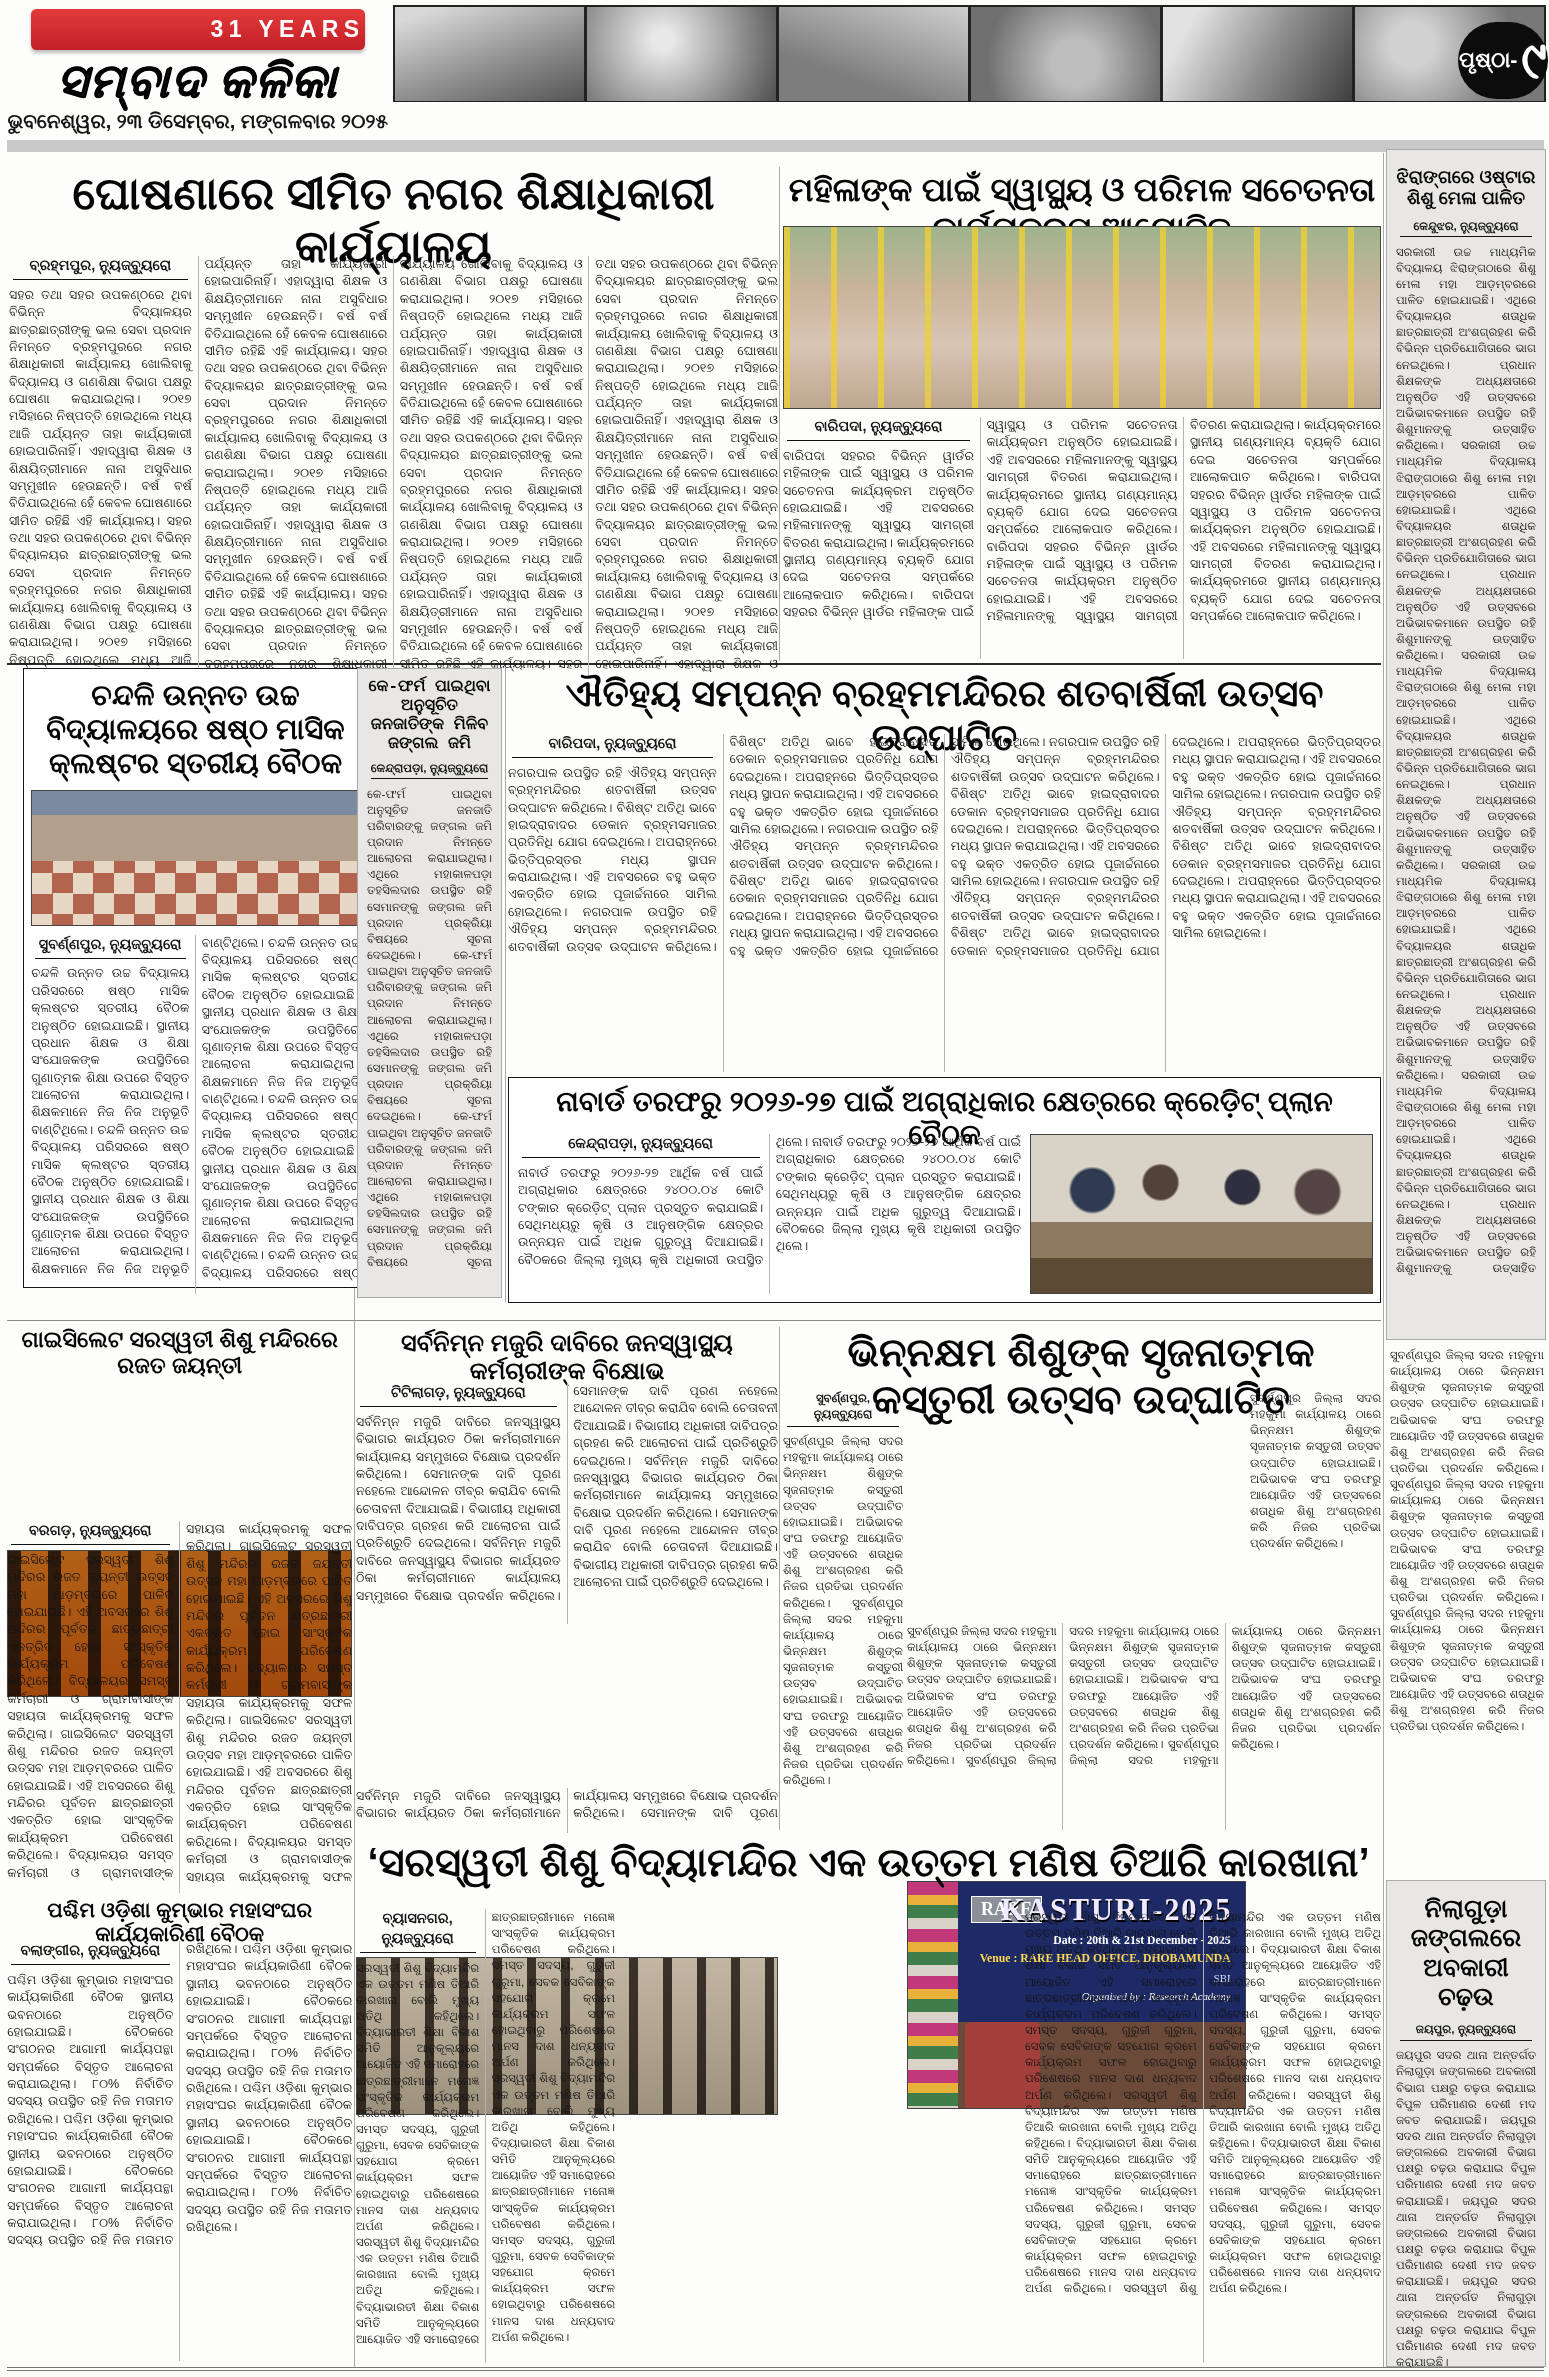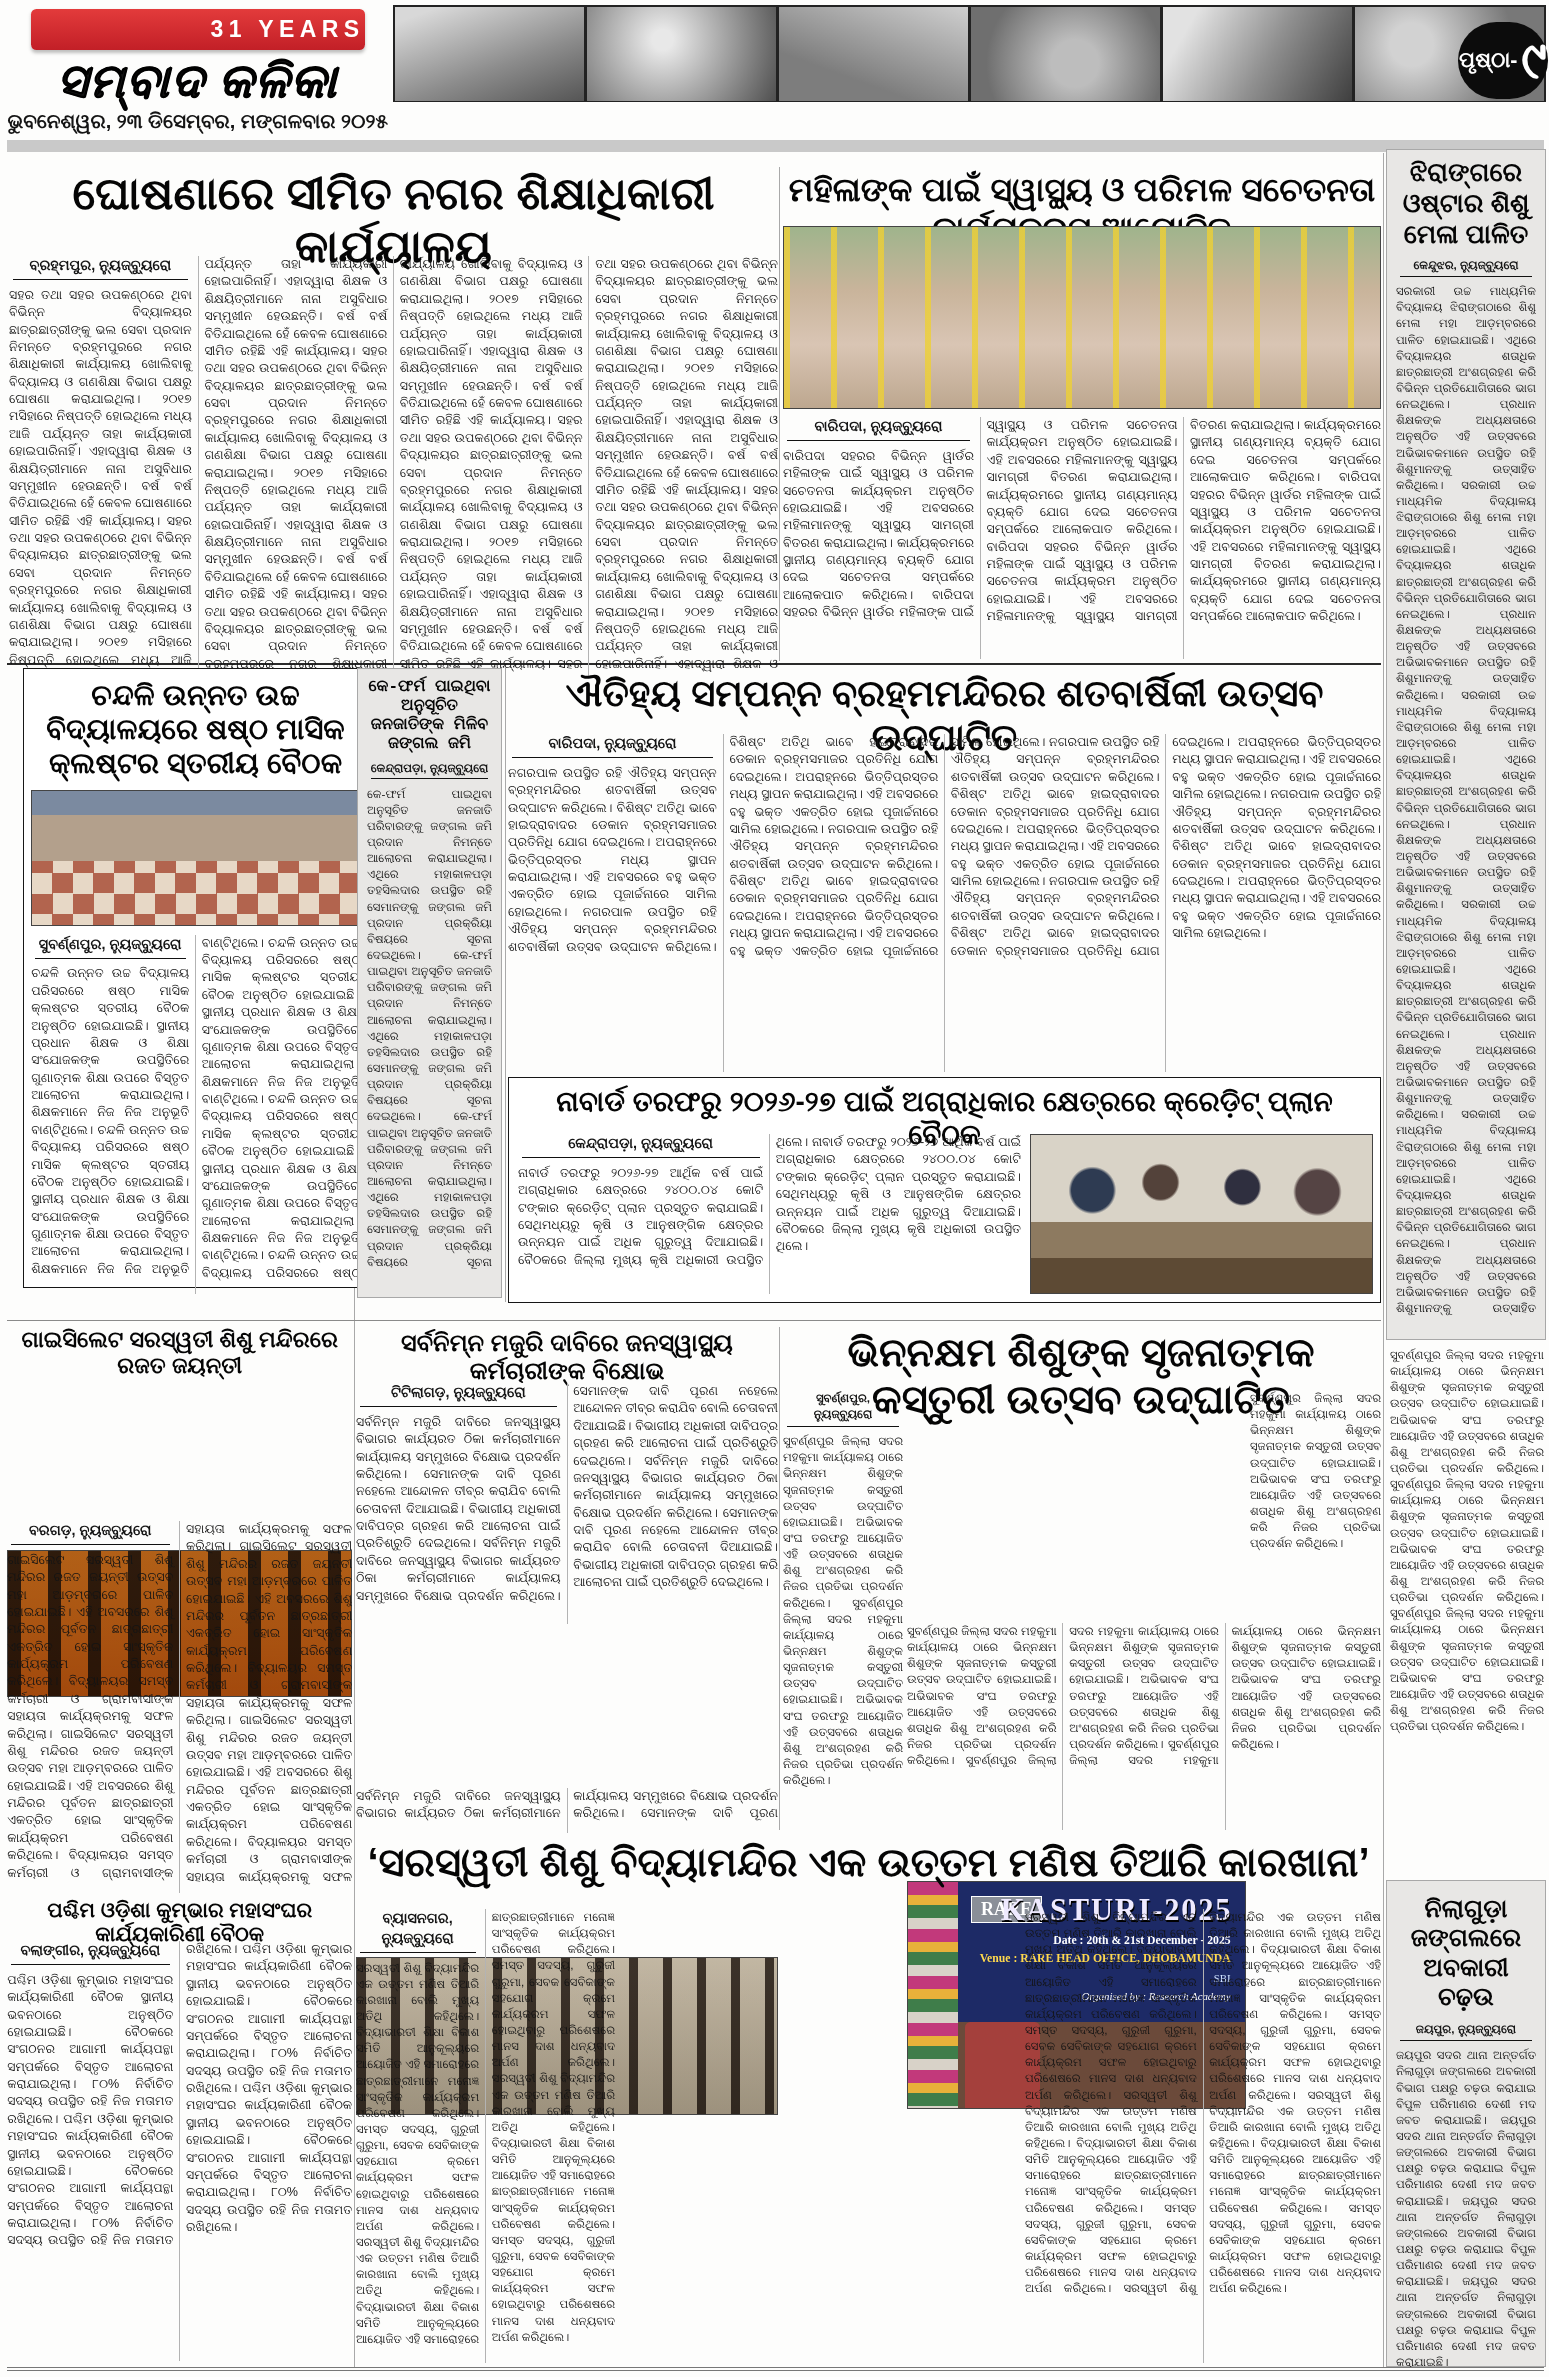--- a/index.html
+++ b/index.html
@@ -118,21 +118,21 @@
   </div>
 
   <div class="abs hl" style="left:783px;top:171px;width:598px;font-size:33px;">ମହିଳାଙ୍କ ପାଇଁ ସ୍ୱାସ୍ଥ୍ୟ ଓ ପରିମଳ ସଚେତନତା କାର୍ଯ୍ୟକ୍ରମ ଆୟୋଜିତ</div>
   <div class="abs photo ph-women" style="left:783px;top:226px;width:598px;height:183px;"></div>
   <div class="abs body c3" style="left:783px;top:417px;width:598px;height:242px;">
     <span class="dl">ବାରିପଦା, ନ୍ୟୁଜ୍‌ବ୍ୟୁରୋ</span>
     <span>ବାରିପଦା ସହରର ବିଭିନ୍ନ ୱାର୍ଡର ମହିଳାଙ୍କ ପାଇଁ ସ୍ୱାସ୍ଥ୍ୟ ଓ ପରିମଳ ସଚେତନତା କାର୍ଯ୍ୟକ୍ରମ ଅନୁଷ୍ଠିତ ହୋଇଯାଇଛି। ଏହି ଅବସରରେ ମହିଳାମାନଙ୍କୁ ସ୍ୱାସ୍ଥ୍ୟ ସାମଗ୍ରୀ ବିତରଣ କରାଯାଇଥିଲା। କାର୍ଯ୍ୟକ୍ରମରେ ସ୍ଥାନୀୟ ଗଣ୍ୟମାନ୍ୟ ବ୍ୟକ୍ତି ଯୋଗ ଦେଇ ସଚେତନତା ସମ୍ପର୍କରେ ଆଲୋକପାତ କରିଥିଲେ।  ବାରିପଦା ସହରର ବିଭିନ୍ନ ୱାର୍ଡର ମହିଳାଙ୍କ ପାଇଁ ସ୍ୱାସ୍ଥ୍ୟ ଓ ପରିମଳ ସଚେତନତା କାର୍ଯ୍ୟକ୍ରମ ଅନୁଷ୍ଠିତ ହୋଇଯାଇଛି। ଏହି ଅବସରରେ ମହିଳାମାନଙ୍କୁ ସ୍ୱାସ୍ଥ୍ୟ ସାମଗ୍ରୀ ବିତରଣ କରାଯାଇଥିଲା। କାର୍ଯ୍ୟକ୍ରମରେ ସ୍ଥାନୀୟ ଗଣ୍ୟମାନ୍ୟ ବ୍ୟକ୍ତି ଯୋଗ ଦେଇ ସଚେତନତା ସମ୍ପର୍କରେ ଆଲୋକପାତ କରିଥିଲେ।  ବାରିପଦା ସହରର ବିଭିନ୍ନ ୱାର୍ଡର ମହିଳାଙ୍କ ପାଇଁ ସ୍ୱାସ୍ଥ୍ୟ ଓ ପରିମଳ ସଚେତନତା କାର୍ଯ୍ୟକ୍ରମ ଅନୁଷ୍ଠିତ ହୋଇଯାଇଛି। ଏହି ଅବସରରେ ମହିଳାମାନଙ୍କୁ ସ୍ୱାସ୍ଥ୍ୟ ସାମଗ୍ରୀ ବିତରଣ କରାଯାଇଥିଲା। କାର୍ଯ୍ୟକ୍ରମରେ ସ୍ଥାନୀୟ ଗଣ୍ୟମାନ୍ୟ ବ୍ୟକ୍ତି ଯୋଗ ଦେଇ ସଚେତନତା ସମ୍ପର୍କରେ ଆଲୋକପାତ କରିଥିଲେ।  ବାରିପଦା ସହରର ବିଭିନ୍ନ ୱାର୍ଡର ମହିଳାଙ୍କ ପାଇଁ ସ୍ୱାସ୍ଥ୍ୟ ଓ ପରିମଳ ସଚେତନତା କାର୍ଯ୍ୟକ୍ରମ ଅନୁଷ୍ଠିତ ହୋଇଯାଇଛି। ଏହି ଅବସରରେ ମହିଳାମାନଙ୍କୁ ସ୍ୱାସ୍ଥ୍ୟ ସାମଗ୍ରୀ ବିତରଣ କରାଯାଇଥିଲା। କାର୍ଯ୍ୟକ୍ରମରେ ସ୍ଥାନୀୟ ଗଣ୍ୟମାନ୍ୟ ବ୍ୟକ୍ତି ଯୋଗ ଦେଇ ସଚେତନତା ସମ୍ପର୍କରେ ଆଲୋକପାତ କରିଥିଲେ। </span>
   </div>
 
   <div class="abs graybox small" style="left:1386px;top:149px;width:160px;height:1191px;">
-    <div class="hl" style="font-size:26px;margin:0 0 9px;">ଝିରାଙ୍ଗରେ ଓଷ୍ଟାର ଶିଶୁ ମେଳା ପାଳିତ</div>
+    <div class="hl" style="font-size:18px;margin:10px 0 9px;">ଝିରାଙ୍ଗରେ ଓଷ୍ଟାର ଶିଶୁ ମେଳା ପାଳିତ</div>
     <span class="dl">କେନ୍ଦୁଝର, ନ୍ୟୁଜ୍‌ବ୍ୟୁରୋ</span>
     <div class="body fs13" style="height:1033px;">
       <span>ସରକାରୀ ଉଚ୍ଚ ମାଧ୍ୟମିକ ବିଦ୍ୟାଳୟ ଝିରାଙ୍ଗଠାରେ ଶିଶୁ ମେଳା ମହା ଆଡ଼ମ୍ବରରେ ପାଳିତ ହୋଇଯାଇଛି। ଏଥିରେ ବିଦ୍ୟାଳୟର ଶତାଧିକ ଛାତ୍ରଛାତ୍ରୀ ଅଂଶଗ୍ରହଣ କରି ବିଭିନ୍ନ ପ୍ରତିଯୋଗିତାରେ ଭାଗ ନେଇଥିଲେ। ପ୍ରଧାନ ଶିକ୍ଷକଙ୍କ ଅଧ୍ୟକ୍ଷତାରେ ଅନୁଷ୍ଠିତ ଏହି ଉତ୍ସବରେ ଅଭିଭାବକମାନେ ଉପସ୍ଥିତ ରହି ଶିଶୁମାନଙ୍କୁ ଉତ୍ସାହିତ କରିଥିଲେ।  ସରକାରୀ ଉଚ୍ଚ ମାଧ୍ୟମିକ ବିଦ୍ୟାଳୟ ଝିରାଙ୍ଗଠାରେ ଶିଶୁ ମେଳା ମହା ଆଡ଼ମ୍ବରରେ ପାଳିତ ହୋଇଯାଇଛି। ଏଥିରେ ବିଦ୍ୟାଳୟର ଶତାଧିକ ଛାତ୍ରଛାତ୍ରୀ ଅଂଶଗ୍ରହଣ କରି ବିଭିନ୍ନ ପ୍ରତିଯୋଗିତାରେ ଭାଗ ନେଇଥିଲେ। ପ୍ରଧାନ ଶିକ୍ଷକଙ୍କ ଅଧ୍ୟକ୍ଷତାରେ ଅନୁଷ୍ଠିତ ଏହି ଉତ୍ସବରେ ଅଭିଭାବକମାନେ ଉପସ୍ଥିତ ରହି ଶିଶୁମାନଙ୍କୁ ଉତ୍ସାହିତ କରିଥିଲେ।  ସରକାରୀ ଉଚ୍ଚ ମାଧ୍ୟମିକ ବିଦ୍ୟାଳୟ ଝିରାଙ୍ଗଠାରେ ଶିଶୁ ମେଳା ମହା ଆଡ଼ମ୍ବରରେ ପାଳିତ ହୋଇଯାଇଛି। ଏଥିରେ ବିଦ୍ୟାଳୟର ଶତାଧିକ ଛାତ୍ରଛାତ୍ରୀ ଅଂଶଗ୍ରହଣ କରି ବିଭିନ୍ନ ପ୍ରତିଯୋଗିତାରେ ଭାଗ ନେଇଥିଲେ। ପ୍ରଧାନ ଶିକ୍ଷକଙ୍କ ଅଧ୍ୟକ୍ଷତାରେ ଅନୁଷ୍ଠିତ ଏହି ଉତ୍ସବରେ ଅଭିଭାବକମାନେ ଉପସ୍ଥିତ ରହି ଶିଶୁମାନଙ୍କୁ ଉତ୍ସାହିତ କରିଥିଲେ।  ସରକାରୀ ଉଚ୍ଚ ମାଧ୍ୟମିକ ବିଦ୍ୟାଳୟ ଝିରାଙ୍ଗଠାରେ ଶିଶୁ ମେଳା ମହା ଆଡ଼ମ୍ବରରେ ପାଳିତ ହୋଇଯାଇଛି। ଏଥିରେ ବିଦ୍ୟାଳୟର ଶତାଧିକ ଛାତ୍ରଛାତ୍ରୀ ଅଂଶଗ୍ରହଣ କରି ବିଭିନ୍ନ ପ୍ରତିଯୋଗିତାରେ ଭାଗ ନେଇଥିଲେ। ପ୍ରଧାନ ଶିକ୍ଷକଙ୍କ ଅଧ୍ୟକ୍ଷତାରେ ଅନୁଷ୍ଠିତ ଏହି ଉତ୍ସବରେ ଅଭିଭାବକମାନେ ଉପସ୍ଥିତ ରହି ଶିଶୁମାନଙ୍କୁ ଉତ୍ସାହିତ କରିଥିଲେ।  ସରକାରୀ ଉଚ୍ଚ ମାଧ୍ୟମିକ ବିଦ୍ୟାଳୟ ଝିରାଙ୍ଗଠାରେ ଶିଶୁ ମେଳା ମହା ଆଡ଼ମ୍ବରରେ ପାଳିତ ହୋଇଯାଇଛି। ଏଥିରେ ବିଦ୍ୟାଳୟର ଶତାଧିକ ଛାତ୍ରଛାତ୍ରୀ ଅଂଶଗ୍ରହଣ କରି ବିଭିନ୍ନ ପ୍ରତିଯୋଗିତାରେ ଭାଗ ନେଇଥିଲେ। ପ୍ରଧାନ ଶିକ୍ଷକଙ୍କ ଅଧ୍ୟକ୍ଷତାରେ ଅନୁଷ୍ଠିତ ଏହି ଉତ୍ସବରେ ଅଭିଭାବକମାନେ ଉପସ୍ଥିତ ରହି ଶିଶୁମାନଙ୍କୁ ଉତ୍ସାହିତ କରିଥିଲେ। </span>
     </div>
   </div>
 
   <div class="abs blackbox" style="left:23px;top:668px;width:345px;height:620px;">
     <div class="hl" style="font-size:29px;margin:3.6px 0 9px;">ଚନ୍ଦଳି ଉନ୍ନତ ଉଚ୍ଚ ବିଦ୍ୟାଳୟରେ ଷଷ୍ଠ ମାସିକ କ୍ଲଷ୍ଟର ସ୍ତରୀୟ ବୈଠକ</div>
     <div class="photo ph-chandili" style="width:100%;height:136px;"></div>
     <div class="body c2" style="height:359px;margin-top:9px;">

